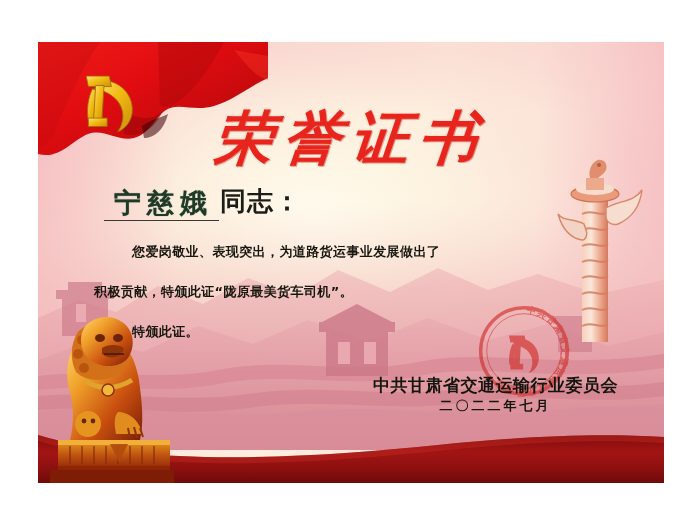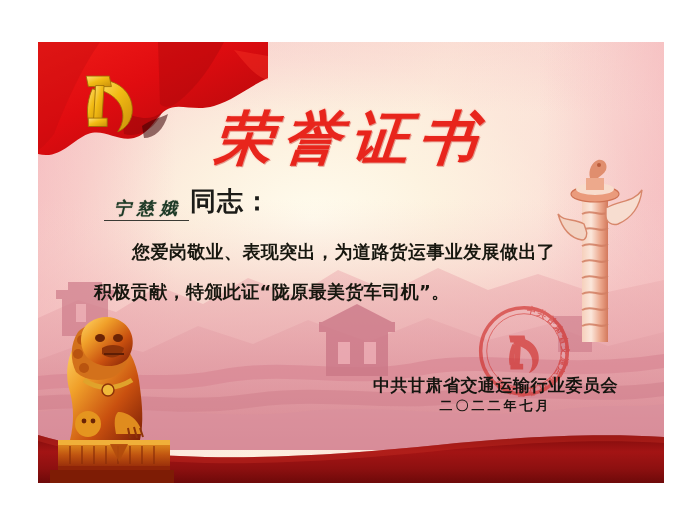--- a/index.html
+++ b/index.html
@@ -137,23 +137,22 @@
   
   .recipient {
     position: absolute;
     left: 66px;
     top: 142px;
     display: flex;
     align-items: flex-end;
   }
   .recipient-name {
     font-family: "DejaVu Serif", "Liberation Serif", serif;
-    font-size: 17px;
-    font-weight: bold;
-    font-style: italic;
+    font-size: 27px;
+    font-weight: bold;
     color: #1d3a26;
     letter-spacing: 6px;
     padding: 0 6px 2px 10px;
     border-bottom: 1.6px solid #3a3a34;
     line-height: 1.1;
     white-space: nowrap;
     text-shadow: 0 0 1px rgba(20,50,30,0.5);
   }
   .recipient-suffix {
     font-size: 26px;
@@ -164,21 +163,21 @@
     margin-left: 1px;
     white-space: nowrap;
   }
 
   
   .body-text {
     position: absolute;
     left: 56px;
     top: 190px;
     width: 500px;
-    font-size: 18px;
+    font-size: 13px;
     font-weight: bold;
     color: #17170f;
     line-height: 40px;
     letter-spacing: 0.4px;
   }
   .body-line { white-space: nowrap; }
   .body-line.indent { text-indent: 38px; }
 
   
   .signature {
@@ -438,20 +437,21 @@
     <div class="title">荣誉证书</div>
 
     <div class="recipient">
       <span class="recipient-name">宁慈娥</span>
       <span class="recipient-suffix">同志：</span>
     </div>
 
     <div class="body-text">
       <div class="body-line indent">您爱岗敬业、表现突出，为道路货运事业发展做出了</div>
       <div class="body-line">积极贡献，特颁此证“陇原最美货车司机”。</div>
+      <div class="body-line indent">特颁此证。</div>
     </div>
 
     <div class="seal">
       <svg viewBox="0 0 120 120">
         <defs>
           <path id="sealArc" d="M60,60 m-44,0 a44,44 0 1,1 88,0 a44,44 0 1,1 -88,0"></path>
         </defs>
         <circle cx="60" cy="60" r="50" fill="none" stroke="#cf2a25" stroke-width="4"></circle>
         <circle cx="60" cy="60" r="43" fill="none" stroke="#cf2a25" stroke-width="1"></circle>
         <text font-size="10.5" fill="#cf2a25" letter-spacing="1.6" font-family="'DejaVu Sans','Liberation Sans',sans-serif" font-weight="bold">

